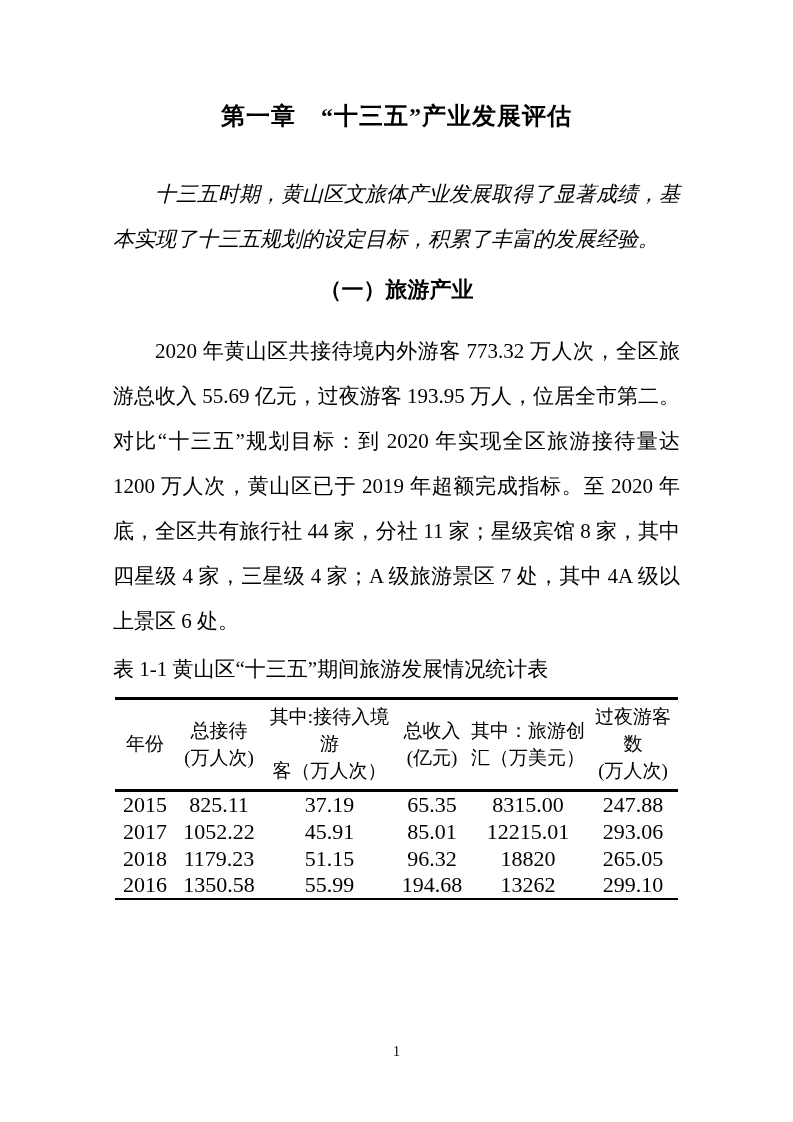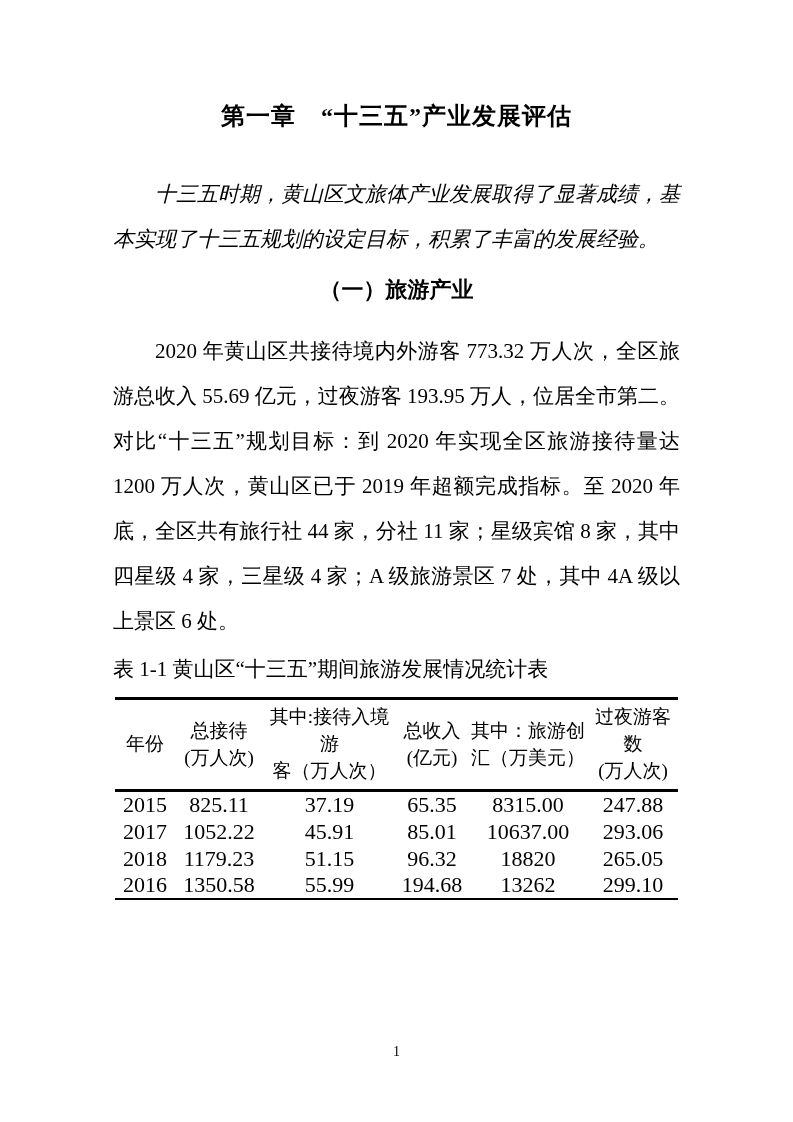--- a/index.html
+++ b/index.html
@@ -159,21 +159,21 @@
         <td>37.19</td>
         <td>65.35</td>
         <td>8315.00</td>
         <td>247.88</td>
       </tr>
       <tr>
         <td>2017</td>
         <td>1052.22</td>
         <td>45.91</td>
         <td>85.01</td>
-        <td>10637.00</td>
+        <td>12215.01</td>
         <td>293.06</td>
       </tr>
       <tr>
         <td>2018</td>
         <td>1179.23</td>
         <td>51.15</td>
         <td>96.32</td>
         <td>18820</td>
         <td>265.05</td>
       </tr>

